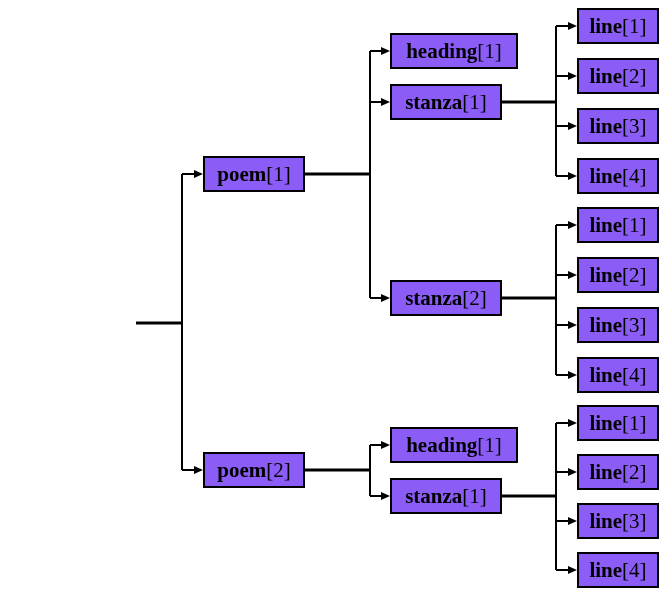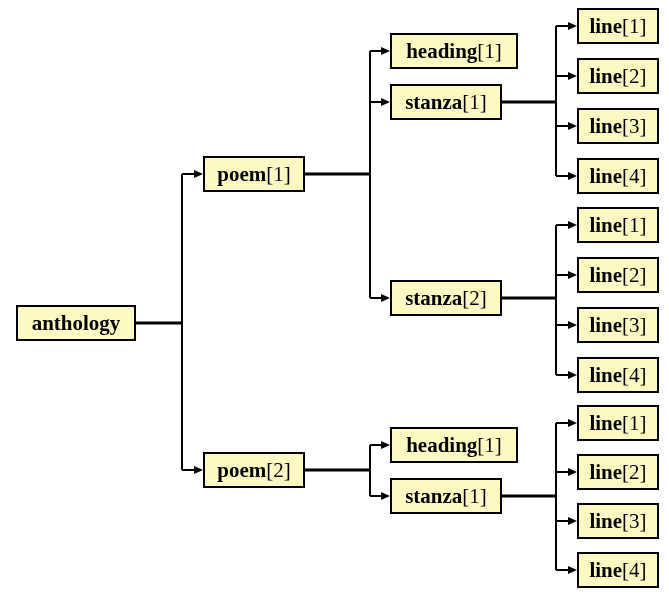--- a/index.html
+++ b/index.html
@@ -11,21 +11,21 @@
     overflow: hidden;
     font-family: "Liberation Serif", serif;
   }
   .connectors {
     position: absolute;
     left: 0; top: 0;
   }
   .node {
     position: absolute;
     box-sizing: border-box;
-    background: #fef9c3;
+    background: #8b5cf6;
     border: 2px solid #000000;
     display: flex;
     align-items: center;
     justify-content: center;
     font-size: 21px;
     line-height: 1;
     color: #000000;
     white-space: nowrap;
   }
   .nm { font-weight: bold; }
@@ -81,24 +81,20 @@
     <g>
       <path d="M502 496 H556" stroke-width="3"></path>
       <path d="M556 423 V570 M556 423 H570 M556 472 H570 M556 521 H570 M556 570 H570" stroke-width="2"></path>
       <polygon points="568,419 577,423 568,427" fill="#000000" stroke="none"></polygon>
       <polygon points="568,468 577,472 568,476" fill="#000000" stroke="none"></polygon>
       <polygon points="568,517 577,521 568,525" fill="#000000" stroke="none"></polygon>
       <polygon points="568,566 577,570 568,574" fill="#000000" stroke="none"></polygon>
     </g>
   </svg>
 
-  <div class="node" style="left:16px;top:305px;width:120px;height:36px;">
-    <span class="nm">anthology</span>
-      <span class="ix"></span>
-  </div>
 
   <div class="node" style="left:203px;top:156px;width:102px;height:36px;">
     <span class="nm">poem</span>
       <span class="ix">[1]</span>
   </div>
 
   <div class="node" style="left:390px;top:33px;width:128px;height:36px;">
     <span class="nm">heading</span>
       <span class="ix">[1]</span>
   </div>

